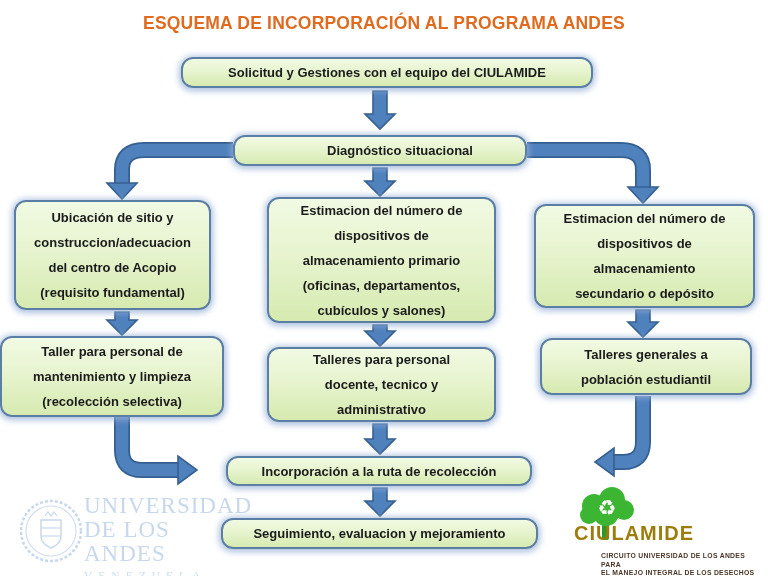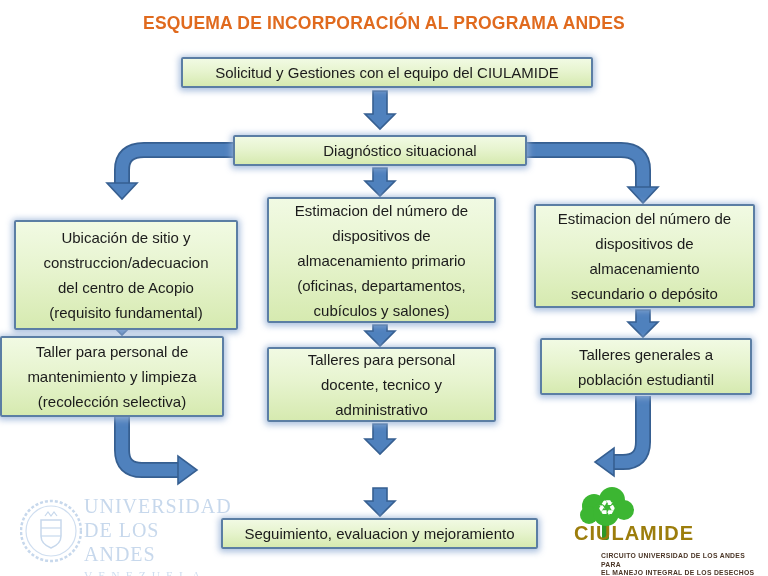--- a/index.html
+++ b/index.html
@@ -12,28 +12,28 @@
     font-size:17.5px;font-weight:bold;color:#e06a1e;letter-spacing:.2px;
   }
   .arrows{position:absolute;top:0;left:0;z-index:1;}
   .arrow-poly{fill:#4f81bd;stroke:#365f91;stroke-width:1.6;}
   .elbow-dark{fill:none;stroke:#365f91;stroke-width:16;}
   .elbow-light{fill:none;stroke:#4f81bd;stroke-width:12.5;}
   .node{
     position:absolute;z-index:2;box-sizing:border-box;
     display:flex;align-items:center;justify-content:center;text-align:center;
     background:linear-gradient(180deg,#f1fae3 0%,#e7f4cf 45%,#d6eab0 100%);
-    border:2px solid #5b7ea4;border-radius:2px;
+    border:2px solid #5b7ea4;border-radius:12px;
     box-shadow:0 1px 6px 2px rgba(150,178,215,0.8);
-    font-size:15px;line-height:25px;color:#1b1b1b;white-space:pre-line;
+    font-size:13px;line-height:25px;color:#1b1b1b;white-space:pre-line;font-weight:bold;
   }
   
   .ula-logo{position:absolute;left:20px;top:494px;width:198px;height:74px;z-index:0;color:#c7d8ec;}
   .ula-text{position:absolute;left:64px;top:0;font-family:"Liberation Serif", serif;}
-  .ula-l1,.ula-l2{font-size:20px;line-height:24px;letter-spacing:1px;}
+  .ula-l1,.ula-l2{font-size:23px;line-height:24px;letter-spacing:1px;}
   .ula-l3{font-size:11.5px;line-height:16px;letter-spacing:6px;color:#cfdef0;margin-top:2px;}
   .ula-seal{position:absolute;left:0;top:2px;}
   
   .ciu-logo{position:absolute;left:574px;top:486px;width:190px;height:82px;z-index:2;}
   .ciu-tree{position:absolute;left:2px;top:0;}
   .ciu-name{
     position:absolute;left:0;top:36px;font-size:20px;font-weight:bold;
     letter-spacing:1px;color:#9c7d0c;
   }
   .ciu-caption{
@@ -89,21 +89,21 @@
     </g>
     <g>
       <polygon class="arrow-poly" points="373,488 387,488 387,501 395,501 380,516 365,501 373,501"></polygon>
     </g>
   </svg>
 
   <div class="node" style="left:181px;top:57px;width:412px;height:31px;">Solicitud y Gestiones con el equipo del CIULAMIDE</div>
 
   <div class="node" style="left:233px;top:135px;width:294px;height:31px;padding-left:40px;">Diagnóstico situacional</div>
 
-  <div class="node" style="left:14px;top:200px;width:224px;height:110px;margin-top:20px;">Ubicación de sitio y
+  <div class="node" style="left:14px;top:200px;width:197px;height:110px;">Ubicación de sitio y
 construccion/adecuacion
 del centro de Acopio
 (requisito fundamental)</div>
 
   <div class="node" style="left:267px;top:197px;width:229px;height:126px;">Estimacion del número de
 dispositivos de
 almacenamiento primario
 (oficinas, departamentos,
 cubículos y salones)</div>
 
@@ -116,20 +116,21 @@
 mantenimiento y limpieza
 (recolección selectiva)</div>
 
   <div class="node" style="left:540px;top:338px;width:212px;height:57px;">Talleres generales a
 población estudiantil</div>
 
   <div class="node" style="left:267px;top:347px;width:229px;height:75px;">Talleres para personal
 docente, tecnico y
 administrativo</div>
 
+  <div class="node" style="left:226px;top:456px;width:306px;height:30px;">Incorporación a la ruta de recolección</div>
 
   <div class="node" style="left:221px;top:518px;width:317px;height:31px;">Seguimiento, evaluacion y mejoramiento</div>
 
   <div class="ula-logo">
     <svg class="ula-seal" width="62" height="70" viewBox="0 0 62 70">
       <circle cx="31" cy="35" r="30" fill="none" stroke="#c7d8ec" stroke-width="2.5" stroke-dasharray="3 2"></circle>
       <circle cx="31" cy="35" r="25" fill="none" stroke="#cfdef0" stroke-width="1.2"></circle>
       <path d="M21 24 h20 v16 q0 8 -10 12 q-10 -4 -10 -12 z" fill="none" stroke="#c7d8ec" stroke-width="1.5"></path>
       <path d="M25 20 l3 -4 3 4 3 -4 3 4" fill="none" stroke="#c7d8ec" stroke-width="1.2"></path>
       <line x1="21" y1="32" x2="41" y2="32" stroke="#c7d8ec" stroke-width="1.2"></line>

